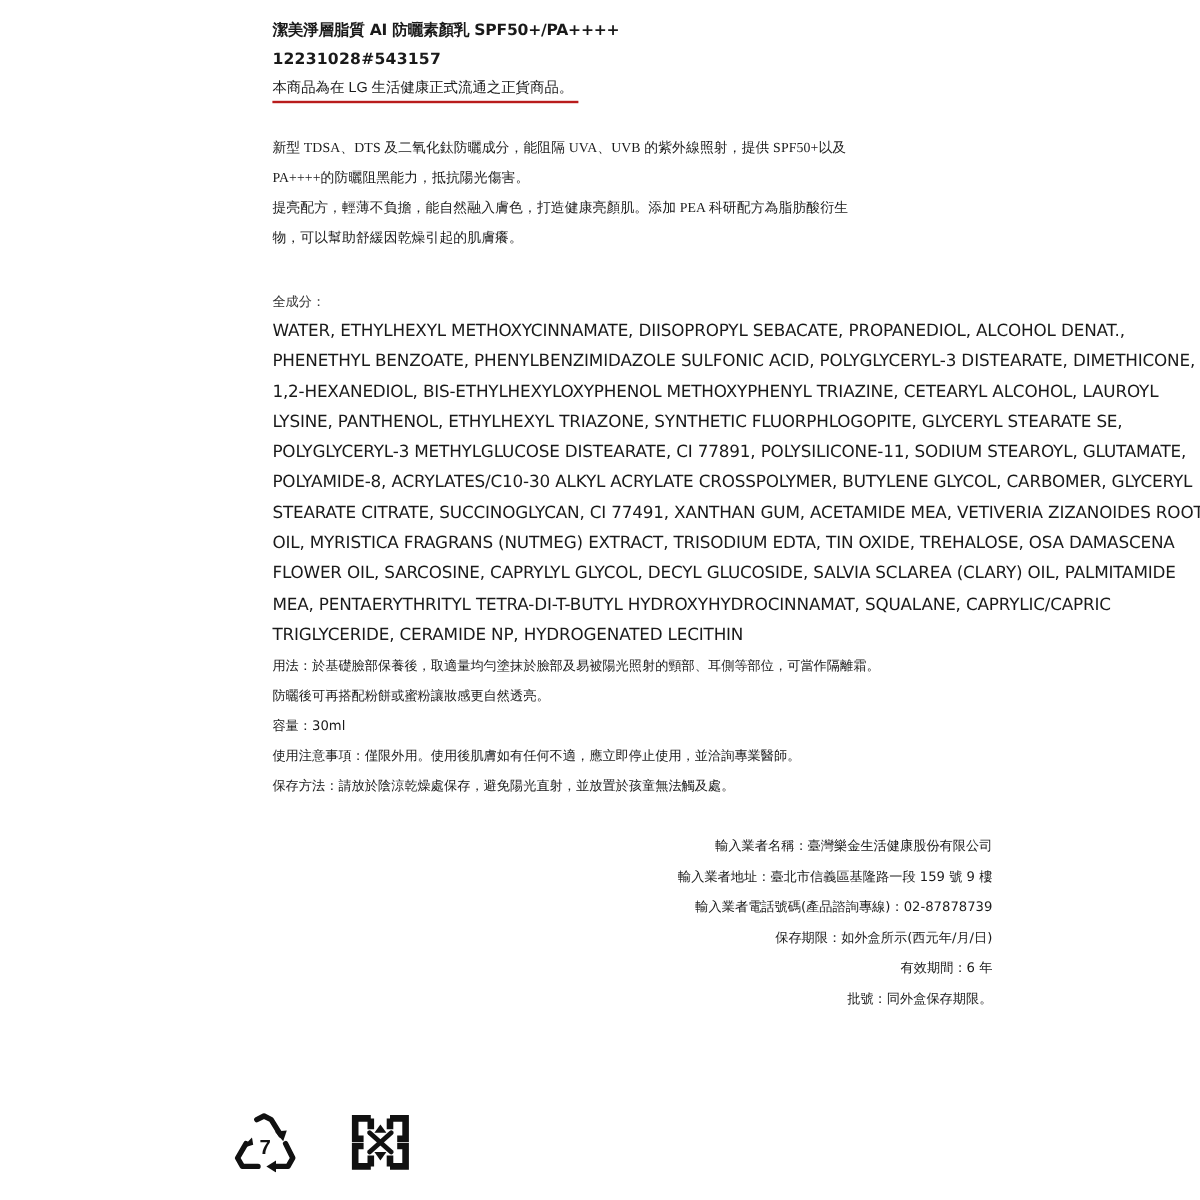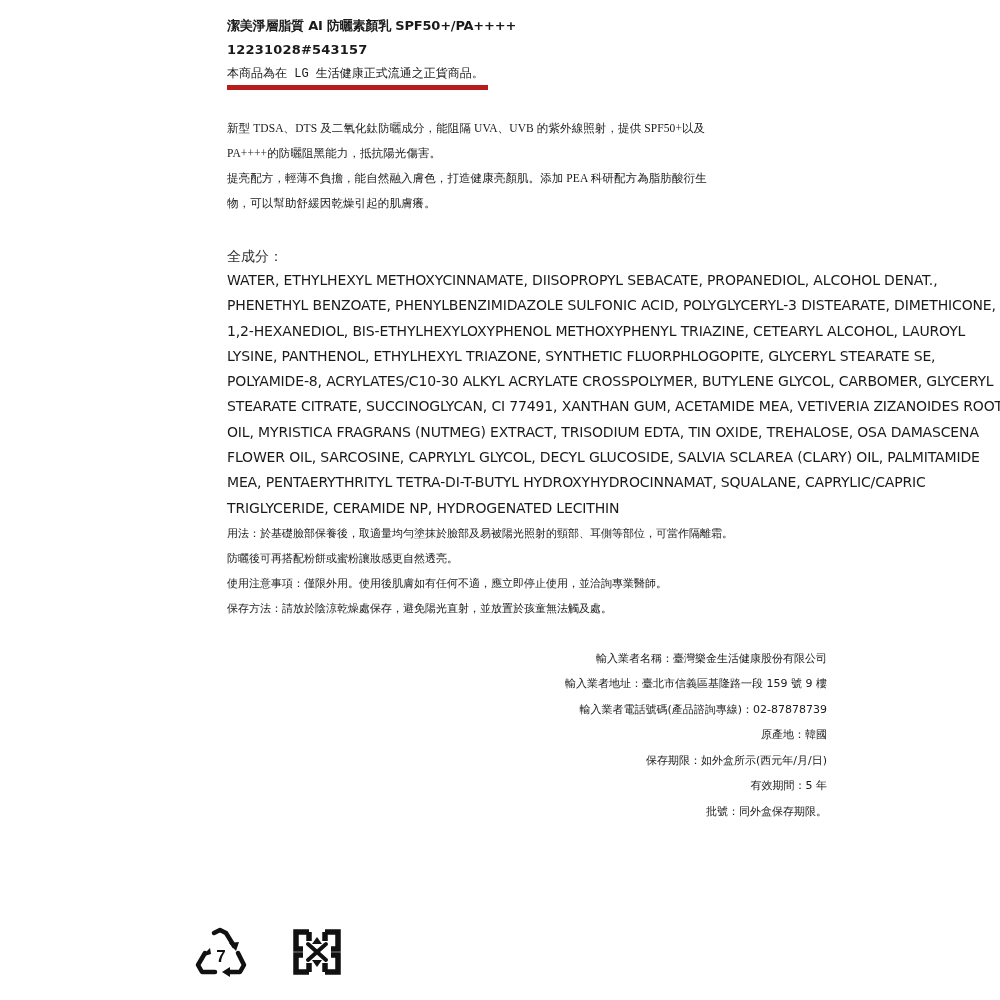--- a/index.html
+++ b/index.html
@@ -31,39 +31,39 @@
       letter-spacing: -0.2px;
     }
     .code {
       font-size: 13px;
       font-weight: bold;
       line-height: 24px;
       height: 24px;
       letter-spacing: 0.2px;
     }
     .notice {
-      font-family: Liberation Mono, monospace;
+      font-family: Liberation Sans, sans-serif;
       font-size: 12px;
       line-height: 22px;
       height: 22px;
       display: inline-block;
-      border-bottom: 5px solid #b91c1c;
+      border-bottom: 2px solid #b91c1c;
       padding-right: 4px;
     }
     .desc {
       margin-top: 26px;
       font-size: 11.5px;
       line-height: 25px;
       letter-spacing: 0.1px;
       font-family: Liberation Serif, serif;
     }
     .desc p { margin: 0; }
     .ing-label {
       margin-top: 28px;
-      font-size: 14px;
+      font-size: 11px;
       line-height: 24px;
       color: #333;
     }
     .ingredients {
       font-size: 14px;
       line-height: 25.3px;
       letter-spacing: -0.15px;
       text-transform: uppercase;
     }
     .ingredients div { white-space: nowrap; }
@@ -103,42 +103,43 @@
     <p>提亮配方，輕薄不負擔，能自然融入膚色，打造健康亮顏肌。添加 PEA 科研配方為脂肪酸衍生</p>
     <p>物，可以幫助舒緩因乾燥引起的肌膚癢。</p>
   </div>
 
   <div class="ing-label">全成分：</div>
   <div class="ingredients">
     <div>WATER, ETHYLHEXYL METHOXYCINNAMATE, DIISOPROPYL SEBACATE, PROPANEDIOL, ALCOHOL DENAT.,</div>
     <div>PHENETHYL BENZOATE, PHENYLBENZIMIDAZOLE SULFONIC ACID, POLYGLYCERYL-3 DISTEARATE, DIMETHICONE,</div>
     <div>1,2-HEXANEDIOL, BIS-ETHYLHEXYLOXYPHENOL METHOXYPHENYL TRIAZINE, CETEARYL ALCOHOL, LAUROYL</div>
     <div>LYSINE, PANTHENOL, ETHYLHEXYL TRIAZONE, SYNTHETIC FLUORPHLOGOPITE, GLYCERYL STEARATE SE,</div>
+    <div>POLYGLYCERYL-3 METHYLGLUCOSE DISTEARATE, CI 77891, POLYSILICONE-11, SODIUM STEAROYL, GLUTAMATE,</div>
     <div>POLYAMIDE-8, ACRYLATES/C10-30 ALKYL ACRYLATE CROSSPOLYMER, BUTYLENE GLYCOL, CARBOMER, GLYCERYL</div>
     <div>STEARATE CITRATE, SUCCINOGLYCAN, CI 77491, XANTHAN GUM, ACETAMIDE MEA, VETIVERIA ZIZANOIDES ROOT</div>
     <div>OIL, MYRISTICA FRAGRANS (NUTMEG) EXTRACT, TRISODIUM EDTA, TIN OXIDE, TREHALOSE, OSA DAMASCENA</div>
     <div>FLOWER OIL, SARCOSINE, CAPRYLYL GLYCOL, DECYL GLUCOSIDE, SALVIA SCLAREA (CLARY) OIL, PALMITAMIDE</div>
     <div>MEA, PENTAERYTHRITYL TETRA-DI-T-BUTYL HYDROXYHYDROCINNAMAT, SQUALANE, CAPRYLIC/CAPRIC</div>
     <div>TRIGLYCERIDE, CERAMIDE NP, HYDROGENATED LECITHIN</div>
   </div>
 
   <div class="info">
     <div>用法：於基礎臉部保養後，取適量均勻塗抹於臉部及易被陽光照射的頸部、耳側等部位，可當作隔離霜。</div>
     <div>防曬後可再搭配粉餅或蜜粉讓妝感更自然透亮。</div>
+    <div>容量：30ml</div>
     <div>使用注意事項：僅限外用。使用後肌膚如有任何不適，應立即停止使用，並洽詢專業醫師。</div>
     <div>保存方法：請放於陰涼乾燥處保存，避免陽光直射，並放置於孩童無法觸及處。</div>
   </div>
 
   <div class="importer">
     <div>輸入業者名稱：臺灣樂金生活健康股份有限公司</div>
     <div>輸入業者地址：臺北市信義區基隆路一段 159 號 9 樓</div>
     <div>輸入業者電話號碼(產品諮詢專線)：02-87878739</div>
-    <div>原產地：韓國</div>
     <div>保存期限：如外盒所示(西元年/月/日)</div>
-    <div>有效期間：5 年</div>
+    <div>有效期間：6 年</div>
     <div>批號：同外盒保存期限。</div>
   </div>
 </div>
 
 <div class="icons">
   <svg class="icon-box" viewBox="0 0 56 50">
     <g fill="none" stroke="#111" stroke-width="4.5" stroke-linecap="round" stroke-linejoin="round">
       <path d="M21 6 L27 3 L33 6 L41 19"></path>
       <path d="M45 26 L51 38 L47 45 L36 45"></path>
       <path d="M22 45 L9 45 L5 38 L12 26"></path>

